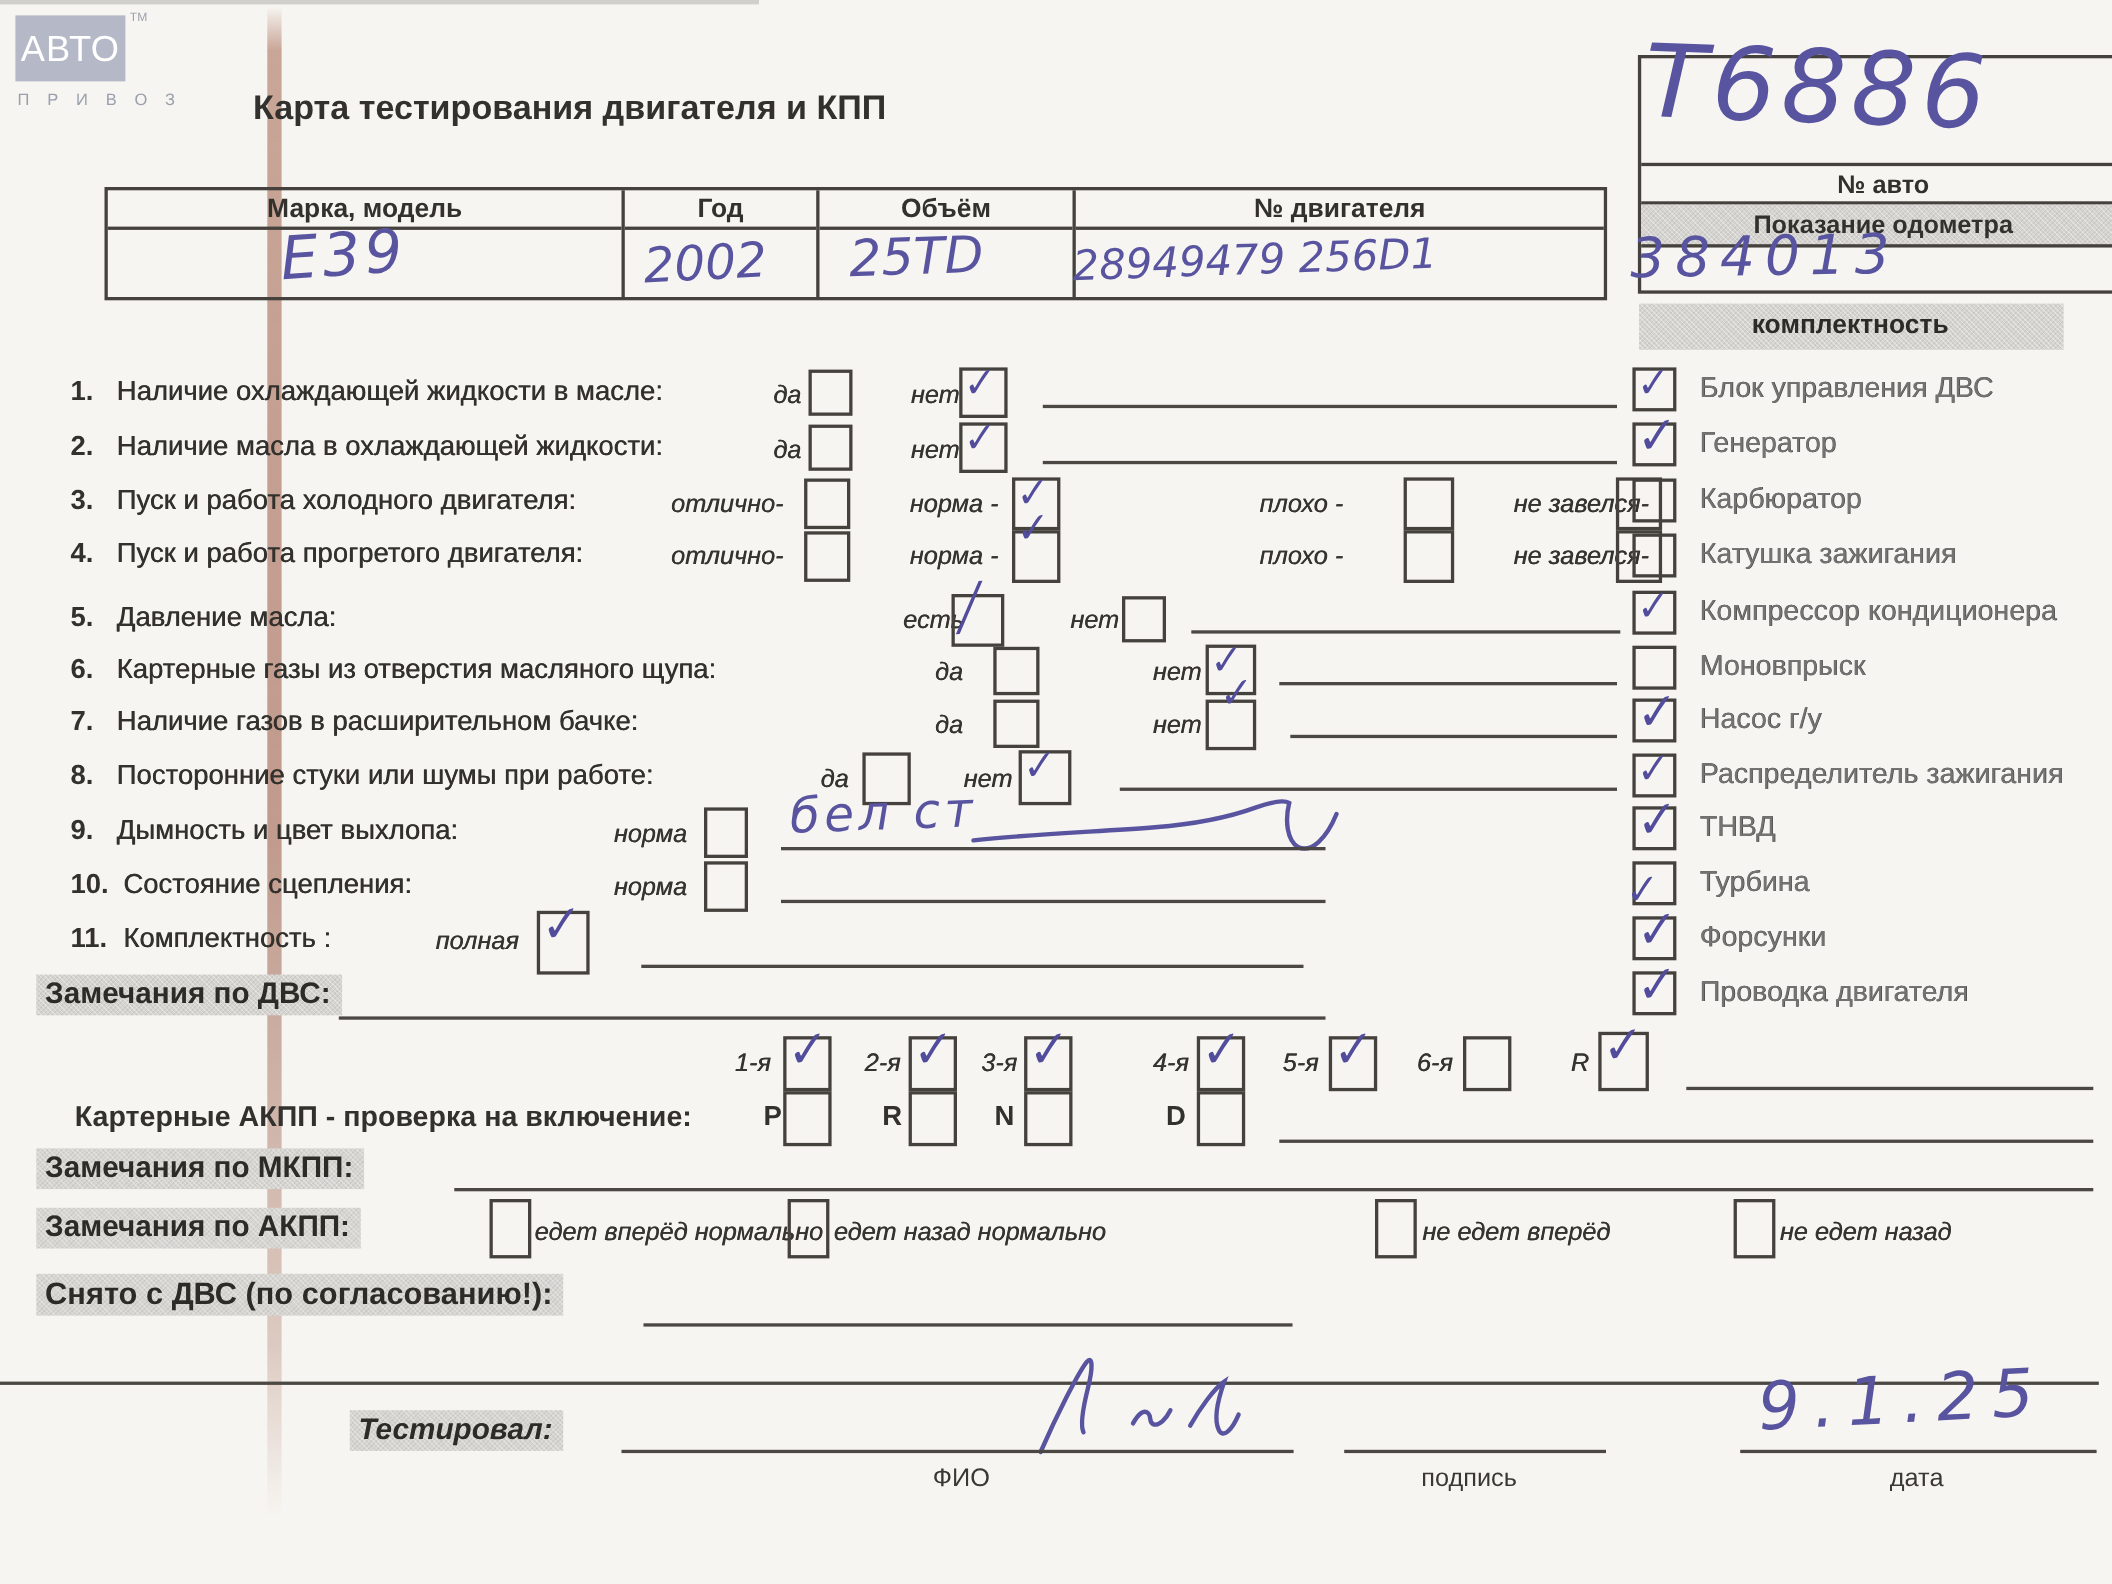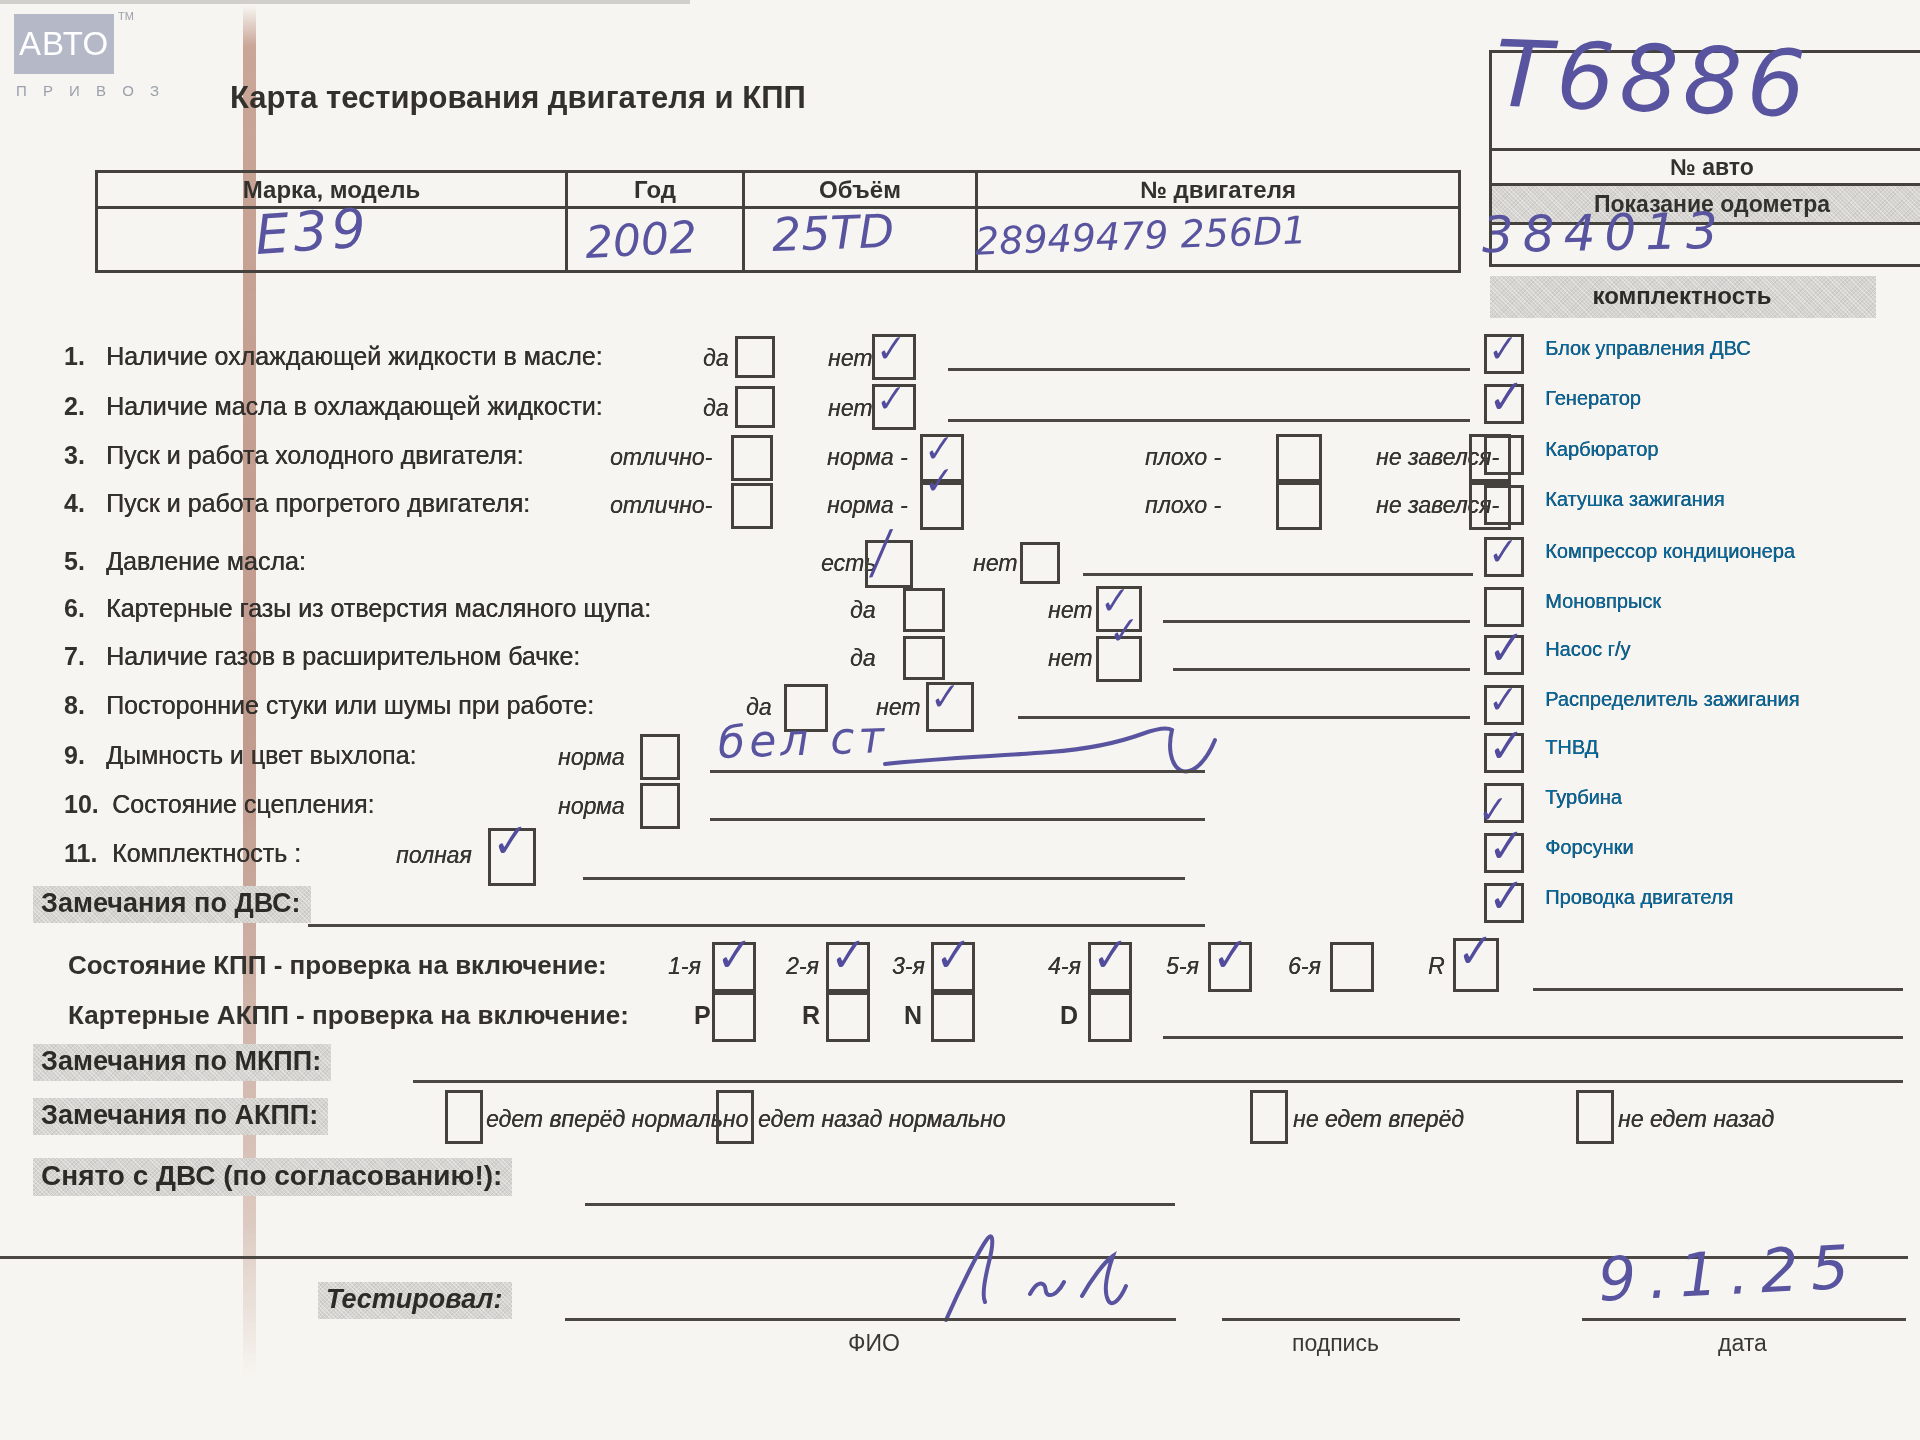--- a/index.html
+++ b/index.html
@@ -35,21 +35,21 @@
   
   .vt{display:flex;border:3px solid #45423e;}
   .vt-col{border-right:3px solid #45423e;box-sizing:border-box;}
   .vt-col:last-child{border-right:none;}
   .vt-h{height:33px;border-bottom:3px solid #45423e;text-align:center;font-weight:700;font-size:24px;line-height:33px;}
   
   .cbx{position:absolute;border:3px solid #45423e;box-sizing:border-box;}
   .cbx-row{border-bottom:3px solid #45423e;display:flex;align-items:center;justify-content:center;
            font-weight:700;font-size:23px;}
   
-  .cmp-lbl{position:absolute;font-size:20px;color:#0369a1;text-shadow:.4px 0 0 #33312d;white-space:nowrap;}
+  .cmp-lbl{position:absolute;font-size:26px;color:#737373;text-shadow:.4px 0 0 #33312d;white-space:nowrap;}
   .crease{position:absolute;left:243px;top:6px;width:13px;height:1372px;
       background:linear-gradient(to bottom,rgba(201,162,149,0) 0,rgba(200,158,143,.85) 40px,
                  rgba(185,138,123,.8) 55%,rgba(203,170,159,.55) 88%,rgba(203,170,159,0) 100%);
       mix-blend-mode:multiply;}
   .logo-blk{position:absolute;left:14px;top:14px;width:100px;height:60px;background:#b4b8c7;
       display:flex;align-items:center;justify-content:center;color:#fff;font-weight:400;
       font-size:33px;letter-spacing:1px;}
   .sig-lbl{position:absolute;font-size:23px;color:#3a3834;}
 </style>
 </head>
@@ -246,21 +246,20 @@
     </div>
   <div class="cmp-lbl" style="left:1545px;top:836px">Форсунки</div>
   <div class="cb" style="left:1484px;top:883px;width:34px;height:34px">
       <span class="mk big">✓</span>
     </div>
   <div class="cmp-lbl" style="left:1545px;top:886px">Проводка двигателя</div>
 
   <div class="hl" style="left:33px;top:886px">Замечания по ДВС:</div>
   <div class="hln" style="left:308px;top:924px;width:897px"></div>
 
-  <div class="ab nw" style="left:68px;top:950px;font-size:26px"><b>Состояние КПП</b><span style="font-weight:700"> - проверка на включение:</span></div>
   <div class="opt" style="left:668px;top:953px">1-я</div>
   <div class="cb" style="left:712px;top:942px;width:38px;height:44px">
       <span class="mk big">✓</span>
     </div>
   <div class="opt" style="left:786px;top:953px">2-я</div>
   <div class="cb" style="left:826px;top:942px;width:38px;height:44px">
       <span class="mk big raised">✓</span>
     </div>
   <div class="opt" style="left:892px;top:953px">3-я</div>
   <div class="cb" style="left:931px;top:942px;width:38px;height:44px">

